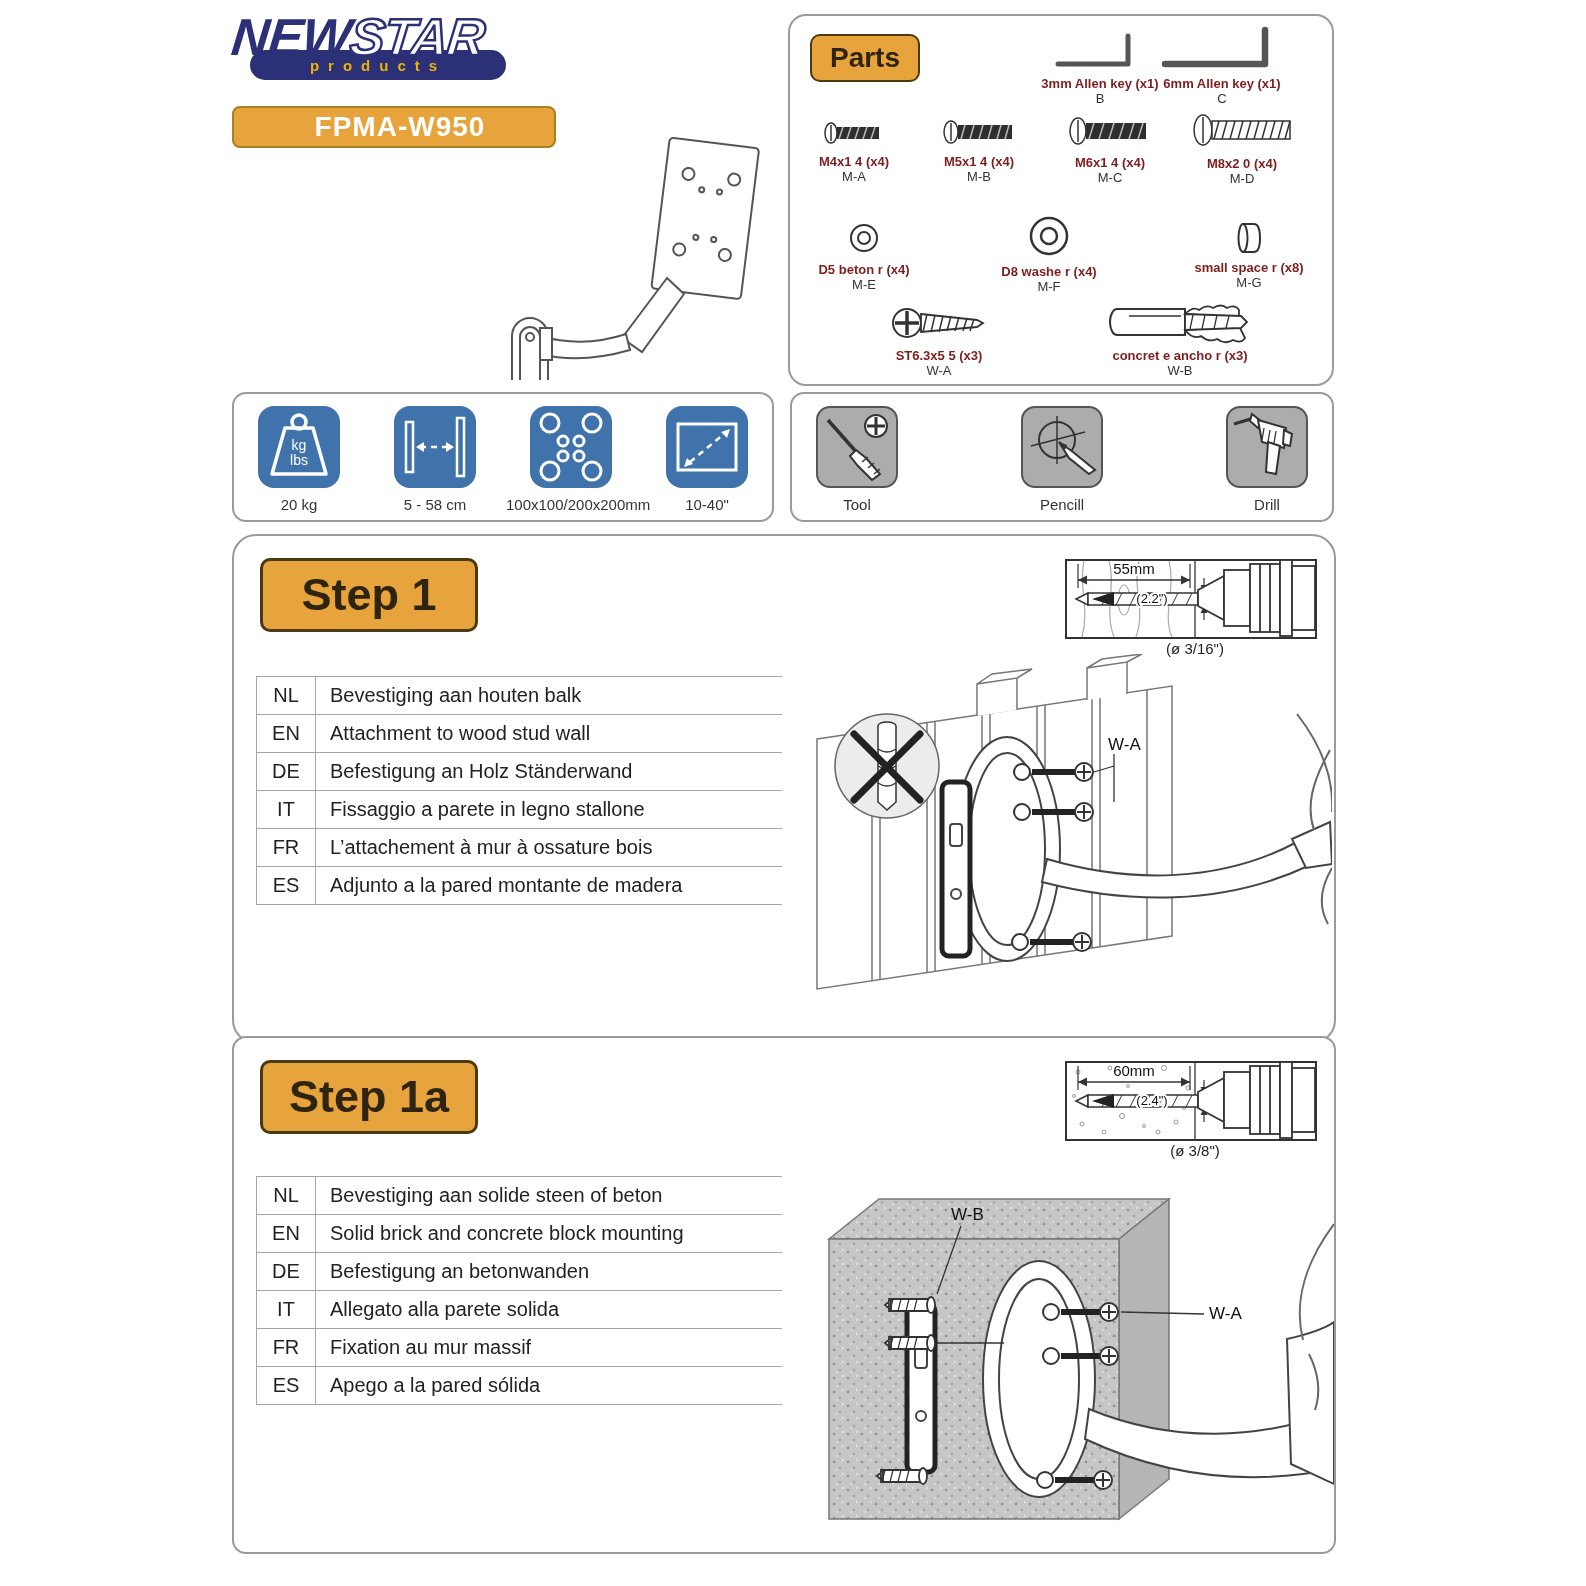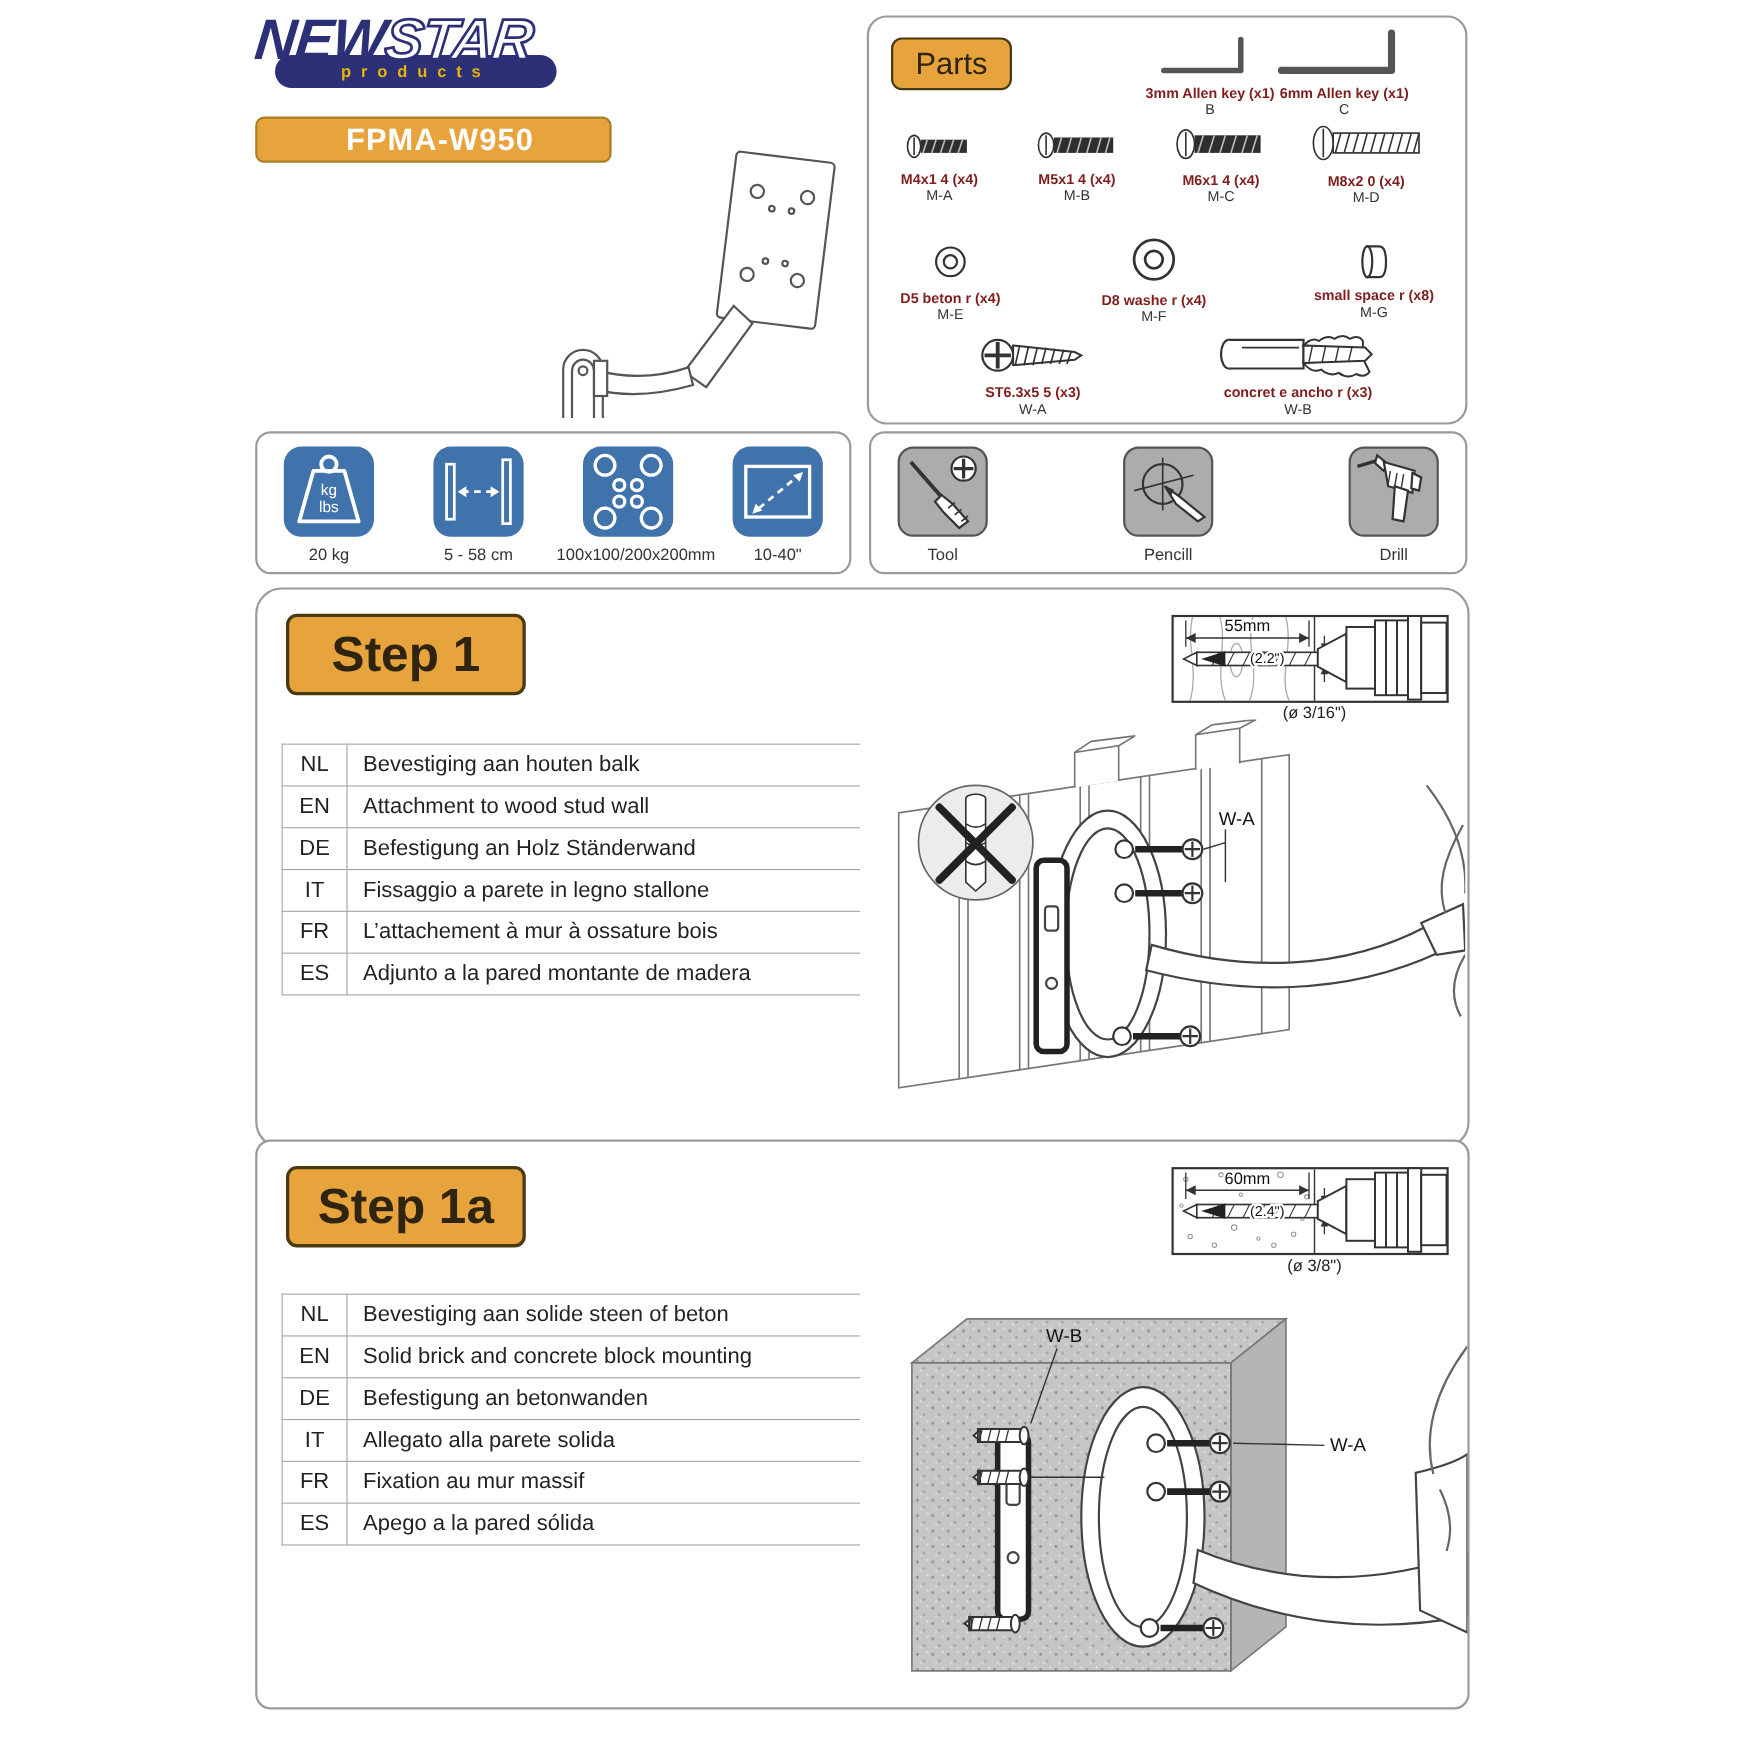--- a/index.html
+++ b/index.html
@@ -1,20 +1,20 @@
 <!DOCTYPE html>
 <html><head>
 <meta charset="utf-8">
 <style>
   html,body{margin:0;padding:0;background:#fff;}
   .page{position:relative;width:1586px;height:1586px;background:#fff;
         font-family:"Liberation Sans",sans-serif;color:#222;overflow:hidden;}
   .box{position:absolute;border:2px solid #9a9a9a;border-radius:18px;background:#fff;}
   .badge{background:#E8A43C;border:3px solid #4a3a12;border-radius:10px;
-         display:flex;align-items:center;justify-content:center;color:#2f2410;}
+         display:flex;align-items:center;justify-content:center;color:#2f2410;font-weight:bold;}
   .model-badge{position:absolute;left:232px;top:106px;width:308px;height:38px;
          background:#E8A43C;border:2px solid #a87f22;border-radius:8px;
          display:flex;align-items:center;justify-content:center;
          color:#fff;font-weight:bold;font-size:28px;letter-spacing:1px;padding-left:12px;}
   .logo{position:absolute;left:232px;top:12px;width:320px;}
   .logo-text{font-style:italic;font-weight:bold;font-size:52px;line-height:50px;
              letter-spacing:-1px;white-space:nowrap;transform:skewX(-6deg);}
   .logo-new{color:#2B3077;}
   .logo-star{color:#fff;-webkit-text-stroke:2.5px #2B3077;}
   .logo-bar{margin-top:-12px;margin-left:18px;width:256px;height:30px;background:#2B3077;

